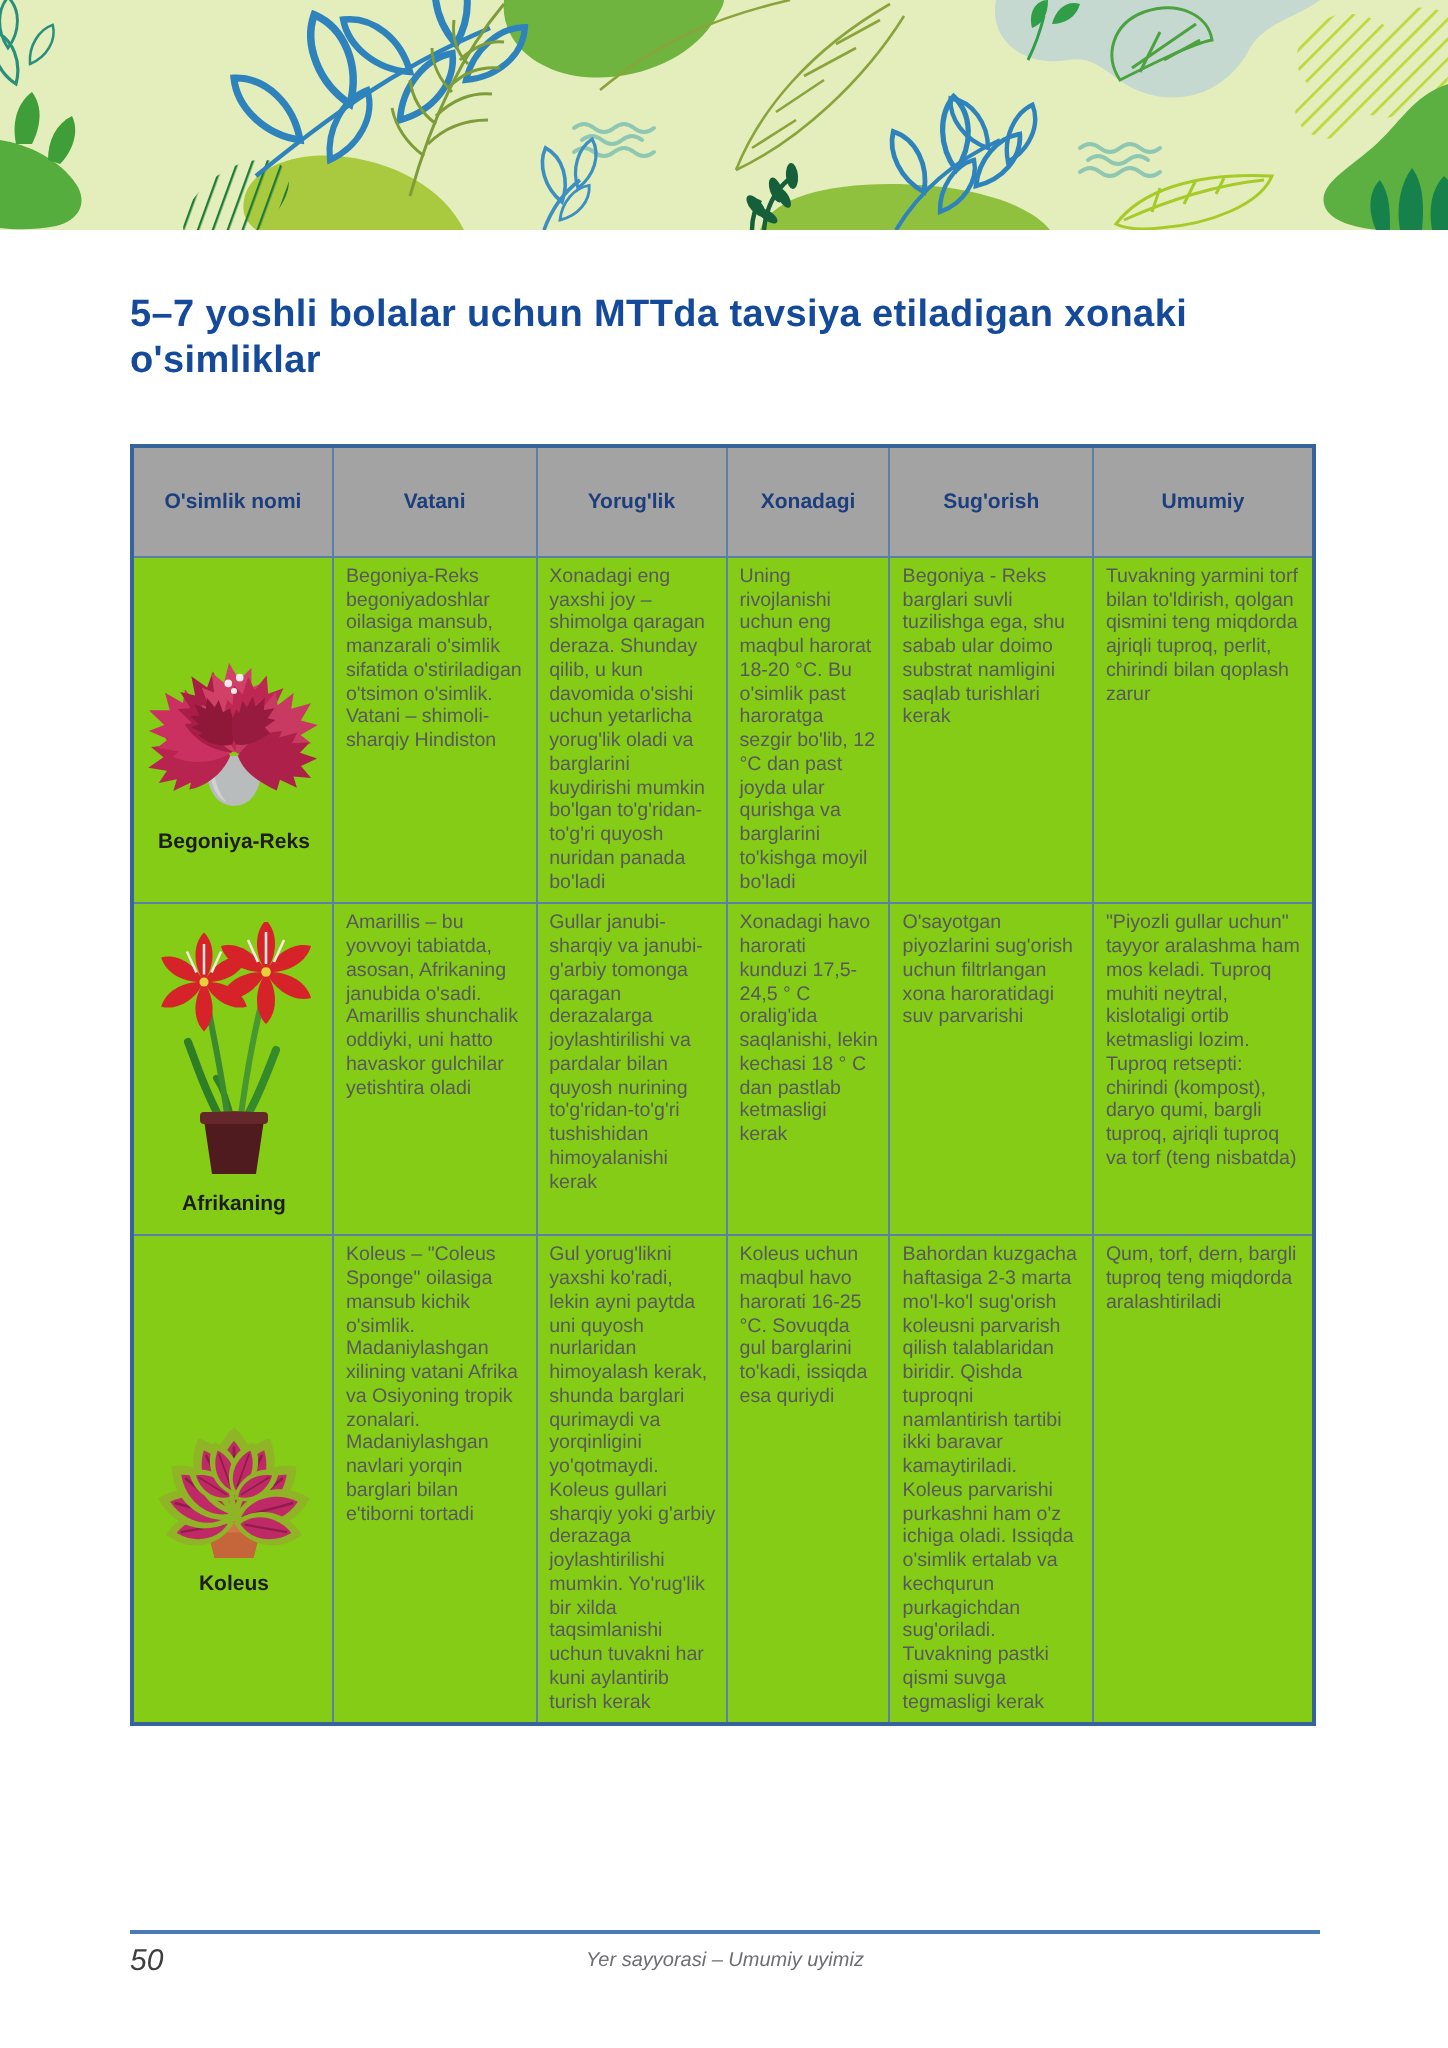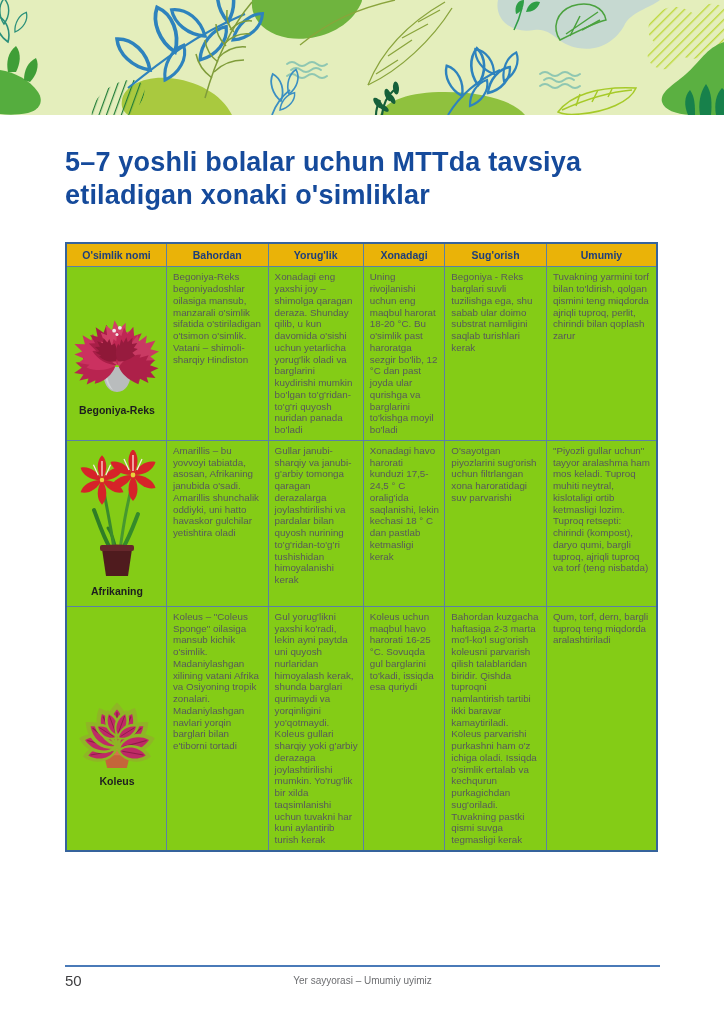--- a/index.html
+++ b/index.html
@@ -11,39 +11,39 @@
     height: 1024px;
     background: #ffffff;
     overflow: hidden;
     margin: 0 auto;
   }
   .hero { display: block; width: 724px; height: 115px; }
   .content { padding: 0 66px 0 65px; }
   .page-title {
     margin: 31px 0 0 0;
     max-width: 560px;
-    font-size: 27px;
+    font-size: 19px;
     line-height: 1.22;
     font-weight: bold;
     color: #154a9b;
     letter-spacing: 0.2px;
   }
   table.plants {
     margin-top: 30px;
     width: 100%;
     border-collapse: collapse;
     border: 2px solid #35639c;
     table-layout: fixed;
   }
   table.plants th, table.plants td {
     border: 1px solid #5b7fa6;
   }
   table.plants th {
-    height: 24px;
-    background: #eab308;
+    height: 55px;
+    background: #a3a3a3;
     color: #1d3e7d;
     font-size: 10.5px;
     font-weight: bold;
     text-align: center;
     vertical-align: middle;
   }
   table.plants td {
     vertical-align: top;
     padding: 4px 5px 4px 6px;
     font-size: 9.8px;
@@ -70,20 +70,21 @@
     color: #1d1d1f;
     text-align: center;
   }
   .footer {
     position: absolute;
     left: 65px;
     right: 64px;
     top: 965px;
     border-top: 2px solid #4a7ab8;
     padding-top: 5px;
+    font-style: italic;
   }
   .footer-row { position: relative; height: 20px; }
   .page-number {
     position: absolute; left: 0; top: 0;
     font-size: 15px; color: #3f3f41;
   }
   .footer-text {
     position: absolute; left: 0; right: 0; top: 3px;
     text-align: center;
     font-size: 10px; color: #6d6e71;
@@ -223,21 +224,21 @@
         <col style="width:17%">
           <col style="width:17.2%">
           <col style="width:16.1%">
         <col style="width:13.8%">
           <col style="width:17.2%">
           <col style="width:18.7%">
       </colgroup>
       <thead>
         <tr>
           <th>O'simlik nomi</th>
-          <th>Bahordan</th>
+          <th>Vatani</th>
           <th>Yorug'lik</th>
           <th>Xonadagi</th>
           <th>Sug'orish</th>
           <th>Umumiy</th>
         </tr>
       </thead>
       <tbody>
 
         <tr class="row-1">
           <td class="plant-cell">

